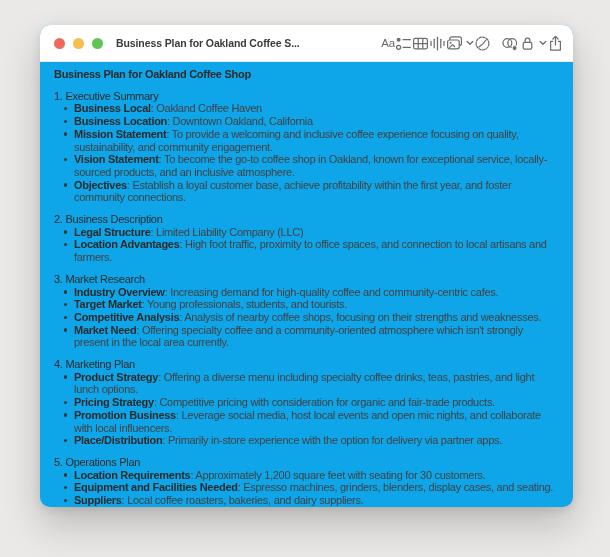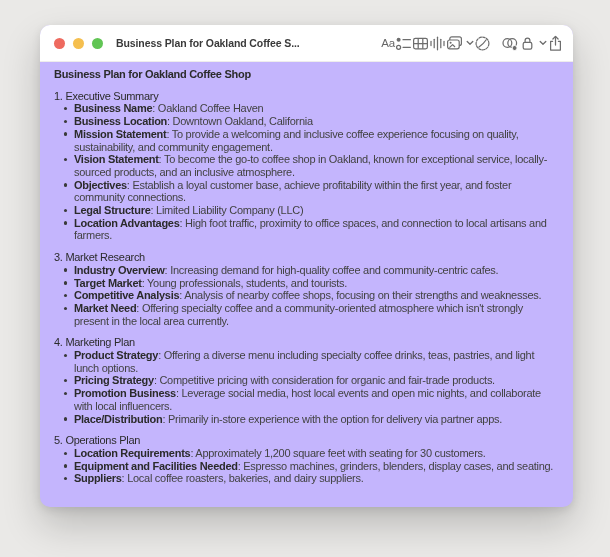--- a/index.html
+++ b/index.html
@@ -7,21 +7,21 @@
   body {
     background: #eae9e7;
     font-family: "Liberation Sans", sans-serif;
     overflow: hidden;
     position: relative;
   }
   .window {
     position: absolute;
     left: 40px; top: 25px;
     width: 533px; height: 482px;
-    background: #c4b5fd;
+    background: #0ea5e9;
     border-radius: 10px;
     box-shadow: 0 18px 38px rgba(0,0,0,.20), 0 3px 10px rgba(0,0,0,.10);
     overflow: hidden;
     display: flex;
     flex-direction: column;
   }
   .titlebar {
     height: 37px;
     flex: 0 0 37px;
     display: flex;
@@ -187,26 +187,27 @@
       </button>
 
     </div>
   </div>
 
   <div class="content">
     <div class="note-title">Business Plan for Oakland Coffee Shop</div>
     <div id="note-body">
         <div class="section-heading">1. Executive Summary</div>
         <ul class="bullets">
-          <li><strong>Business Name</strong>: Oakland Coffee Haven</li>
+          <li><strong>Business Local</strong>: Oakland Coffee Haven</li>
           <li><strong>Business Location</strong>: Downtown Oakland, California</li>
           <li><strong>Mission Statement</strong>: To provide a welcoming and inclusive coffee experience focusing on quality, sustainability, and community engagement.</li>
           <li><strong>Vision Statement</strong>: To become the go-to coffee shop in Oakland, known for exceptional service, locally-sourced products, and an inclusive atmosphere.</li>
           <li><strong>Objectives</strong>: Establish a loyal customer base, achieve profitability within the first year, and foster community connections.</li>
         </ul>
+        <div class="section-heading">2. Business Description</div>
         <ul class="bullets">
           <li><strong>Legal Structure</strong>: Limited Liability Company (LLC)</li>
           <li><strong>Location Advantages</strong>: High foot traffic, proximity to office spaces, and connection to local artisans and farmers.</li>
         </ul>
         <div class="section-heading">3. Market Research</div>
         <ul class="bullets">
           <li><strong>Industry Overview</strong>: Increasing demand for high-quality coffee and community-centric cafes.</li>
           <li><strong>Target Market</strong>: Young professionals, students, and tourists.</li>
           <li><strong>Competitive Analysis</strong>: Analysis of nearby coffee shops, focusing on their strengths and weaknesses.</li>
           <li><strong>Market Need</strong>: Offering specialty coffee and a community-oriented atmosphere which isn't strongly present in the local area currently.</li>

